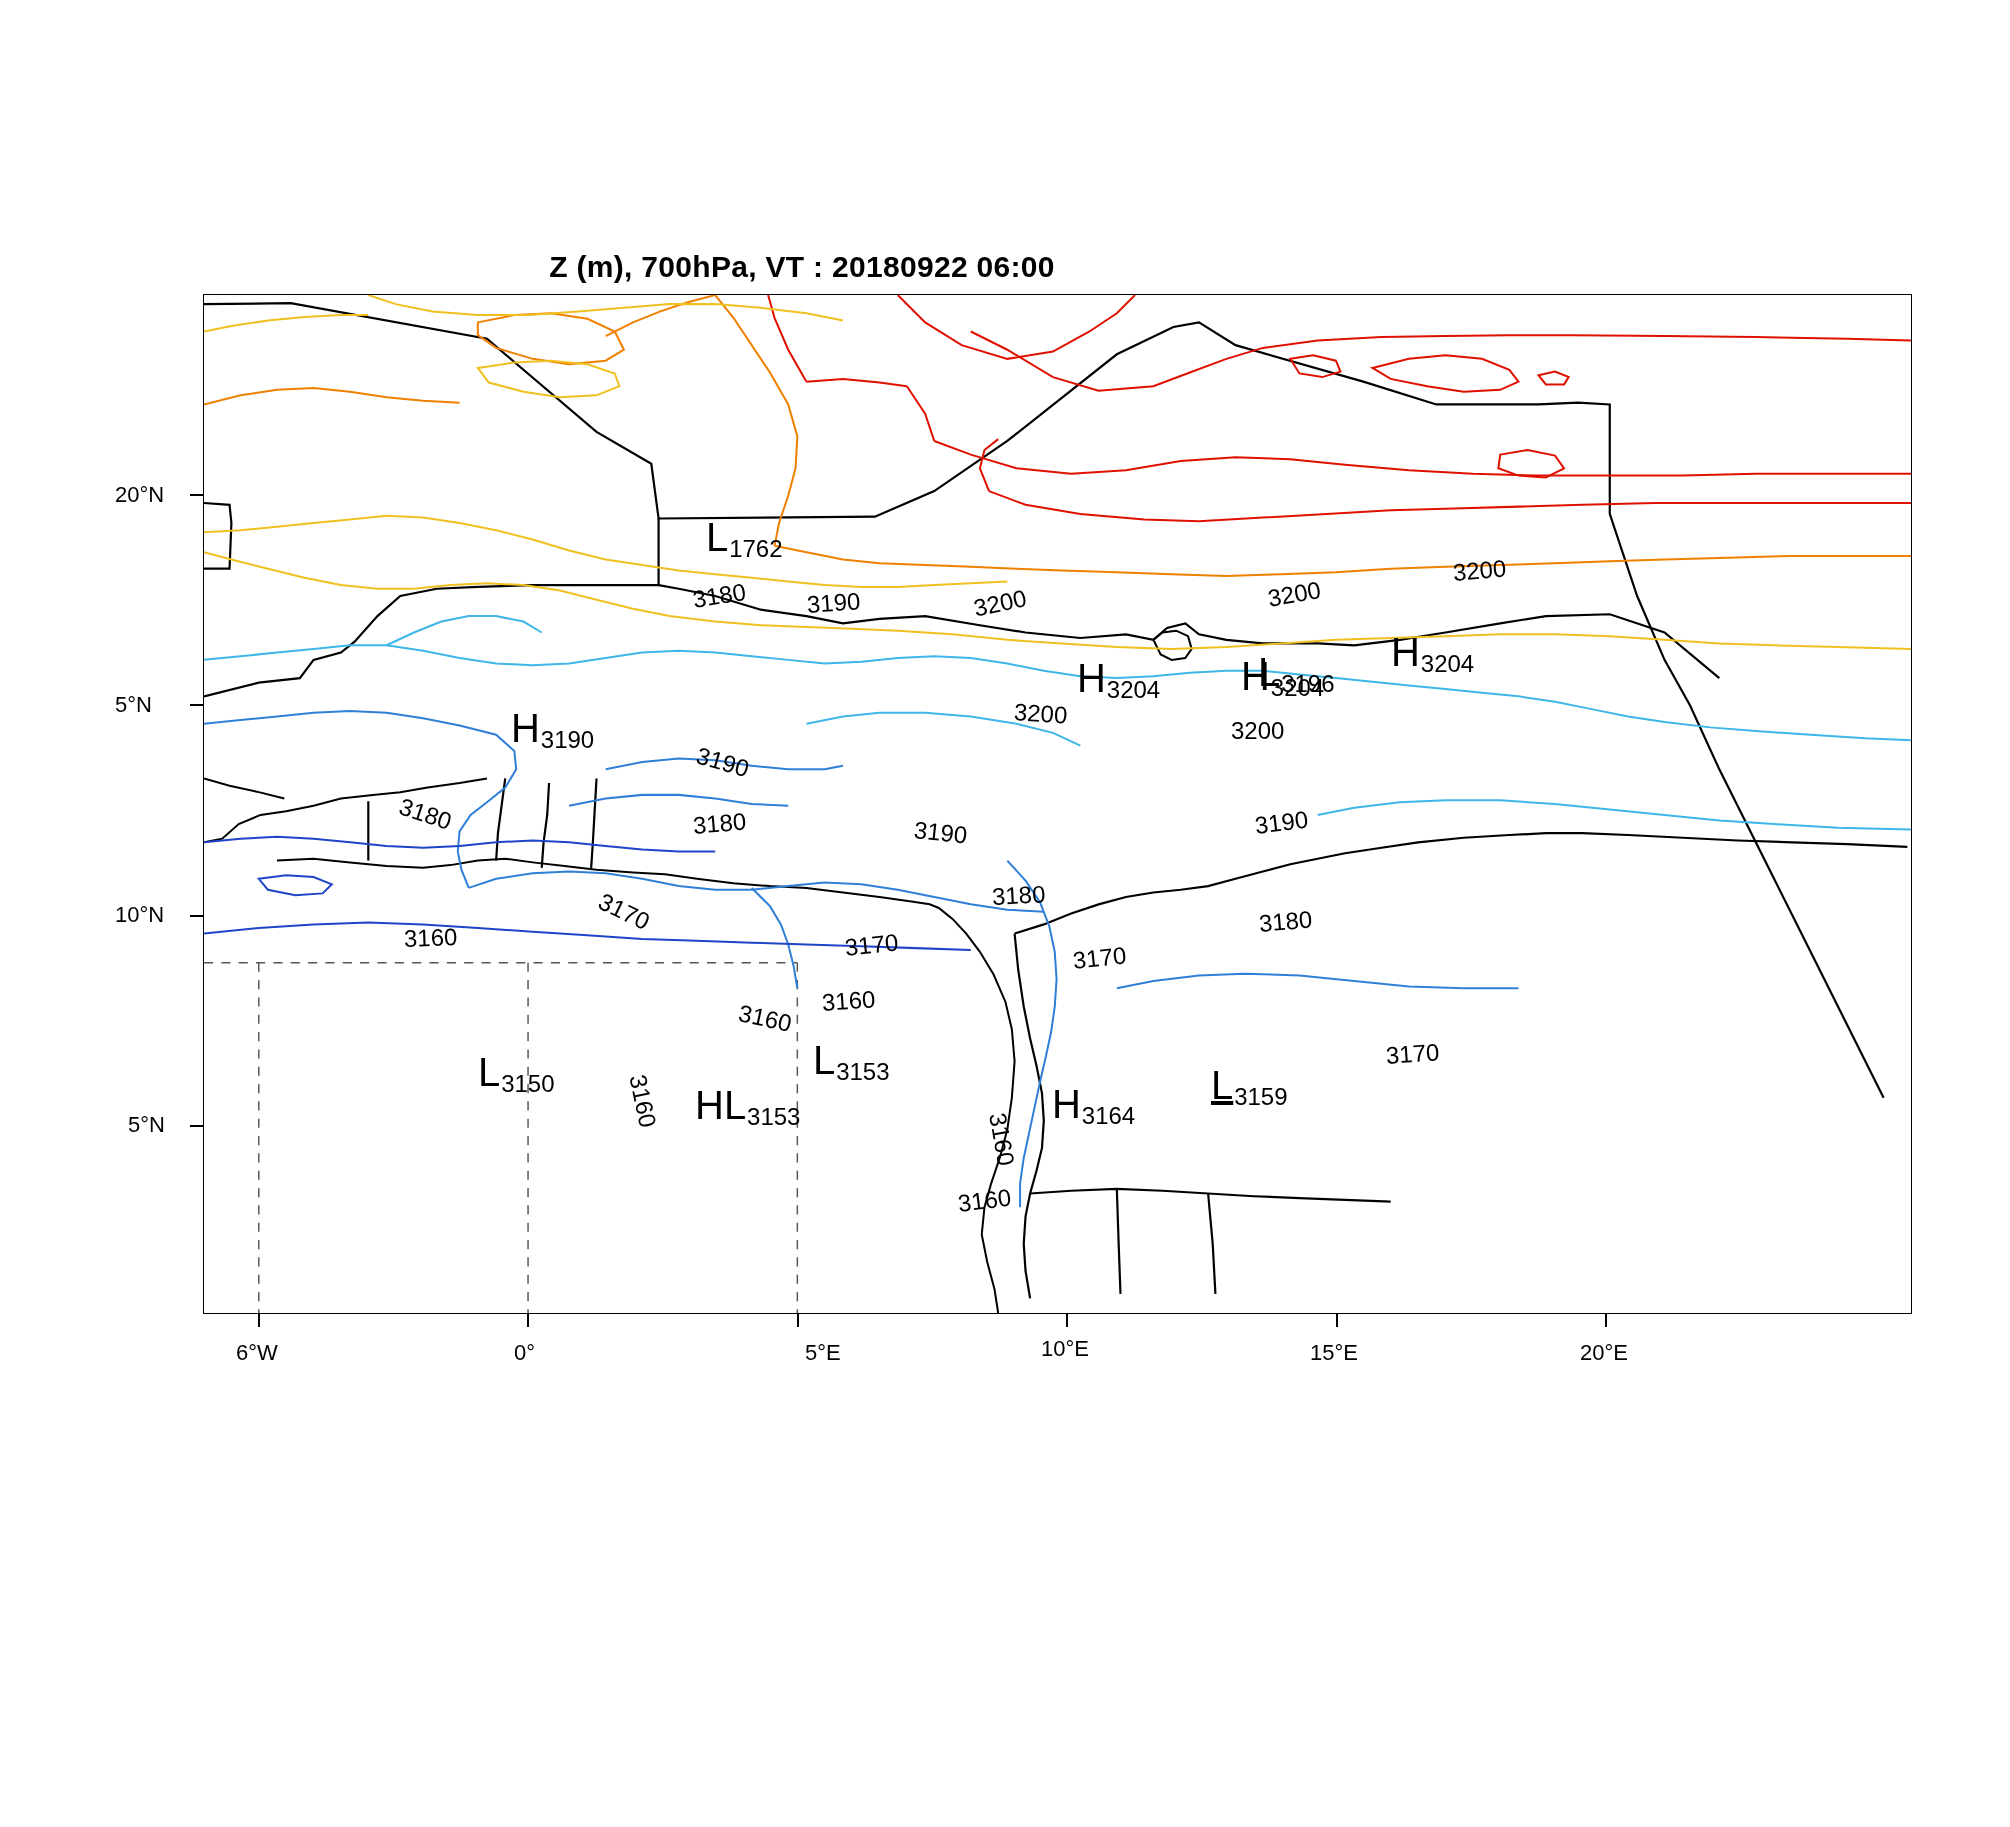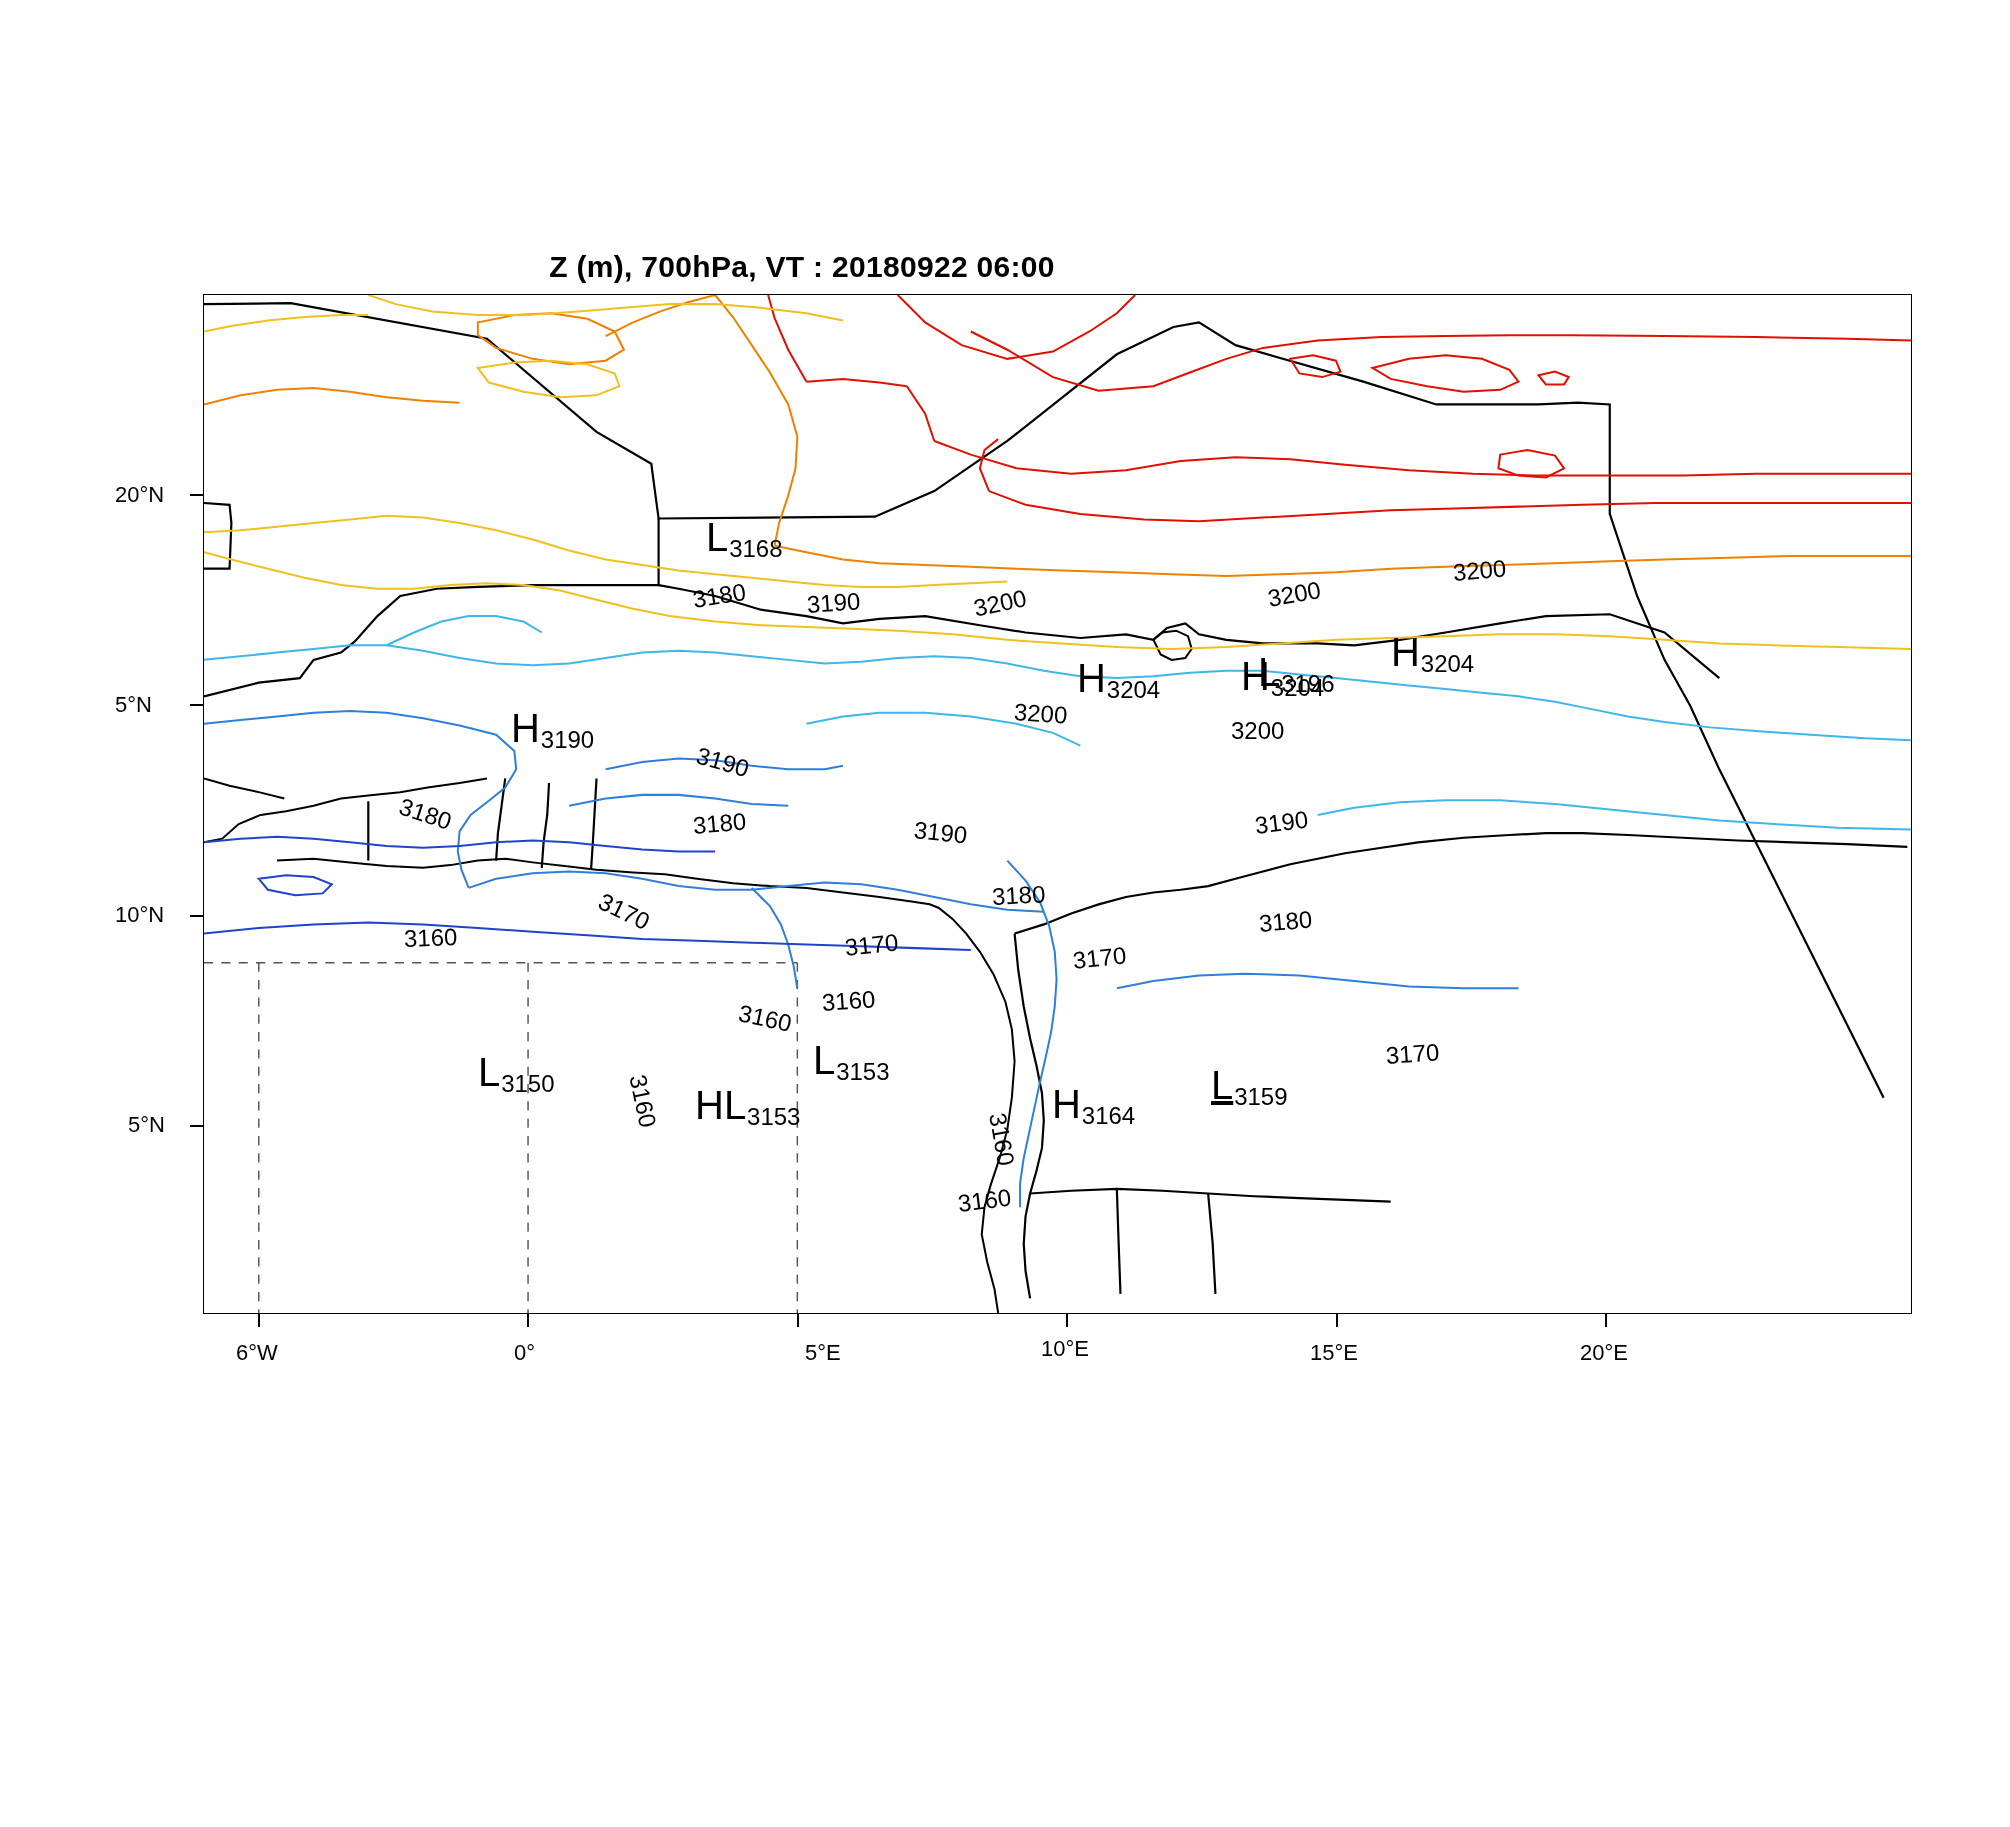--- a/index.html
+++ b/index.html
@@ -192,21 +192,21 @@
       <div class="clabel" style="left:869px;top:652px;transform:rotate(-6deg);">3170</div>
       <div class="clabel" style="left:618px;top:694px;transform:rotate(-4deg);">3160</div>
       <div class="clabel" style="left:535px;top:704px;transform:rotate(12deg);">3160</div>
       <div class="clabel" style="left:1182px;top:747px;transform:rotate(-4deg);">3170</div>
       <div class="clabel" style="left:433px;top:766px;transform:rotate(78deg);">3160</div>
       <div class="clabel" style="left:793px;top:804px;transform:rotate(80deg);">3160</div>
       <div class="clabel" style="left:754px;top:895px;transform:rotate(-7deg);">3160</div>
     </div>
 
     <div>
-      <div class="hl" style="left:502px;top:222px;"><span>L</span><sub>3168</sub></div>
+      <div class="hl" style="left:502px;top:222px;"><span>L</span><sub>1762</sub></div>
       <div class="hl" style="left:307px;top:413px;"><span>H</span><sub>3190</sub></div>
       <div class="hl" style="left:873px;top:363px;"><span>H</span><sub>3204</sub></div>
       <div class="hl" style="left:1037px;top:361px;"><span>H</span><sub>3204</sub></div>
       <div class="hl" style="left:1054px;top:357px;"><span>L</span><sub>3196</sub></div>
       <div class="hl" style="left:1187px;top:337px;"><span>H</span><sub>3204</sub></div>
       <div class="hl" style="left:274px;top:757px;"><span>L</span><sub>3150</sub></div>
       <div class="hl" style="left:609px;top:745px;"><span>L</span><sub>3153</sub></div>
       <div class="hl" style="left:491px;top:790px;"><span>HL</span><sub>3153</sub></div>
       <div class="hl" style="left:848px;top:789px;"><span>H</span><sub>3164</sub></div>
       <div class="hl" style="left:1007px;top:770px;text-decoration:underline;"><span>L</span><sub>3159</sub></div>

